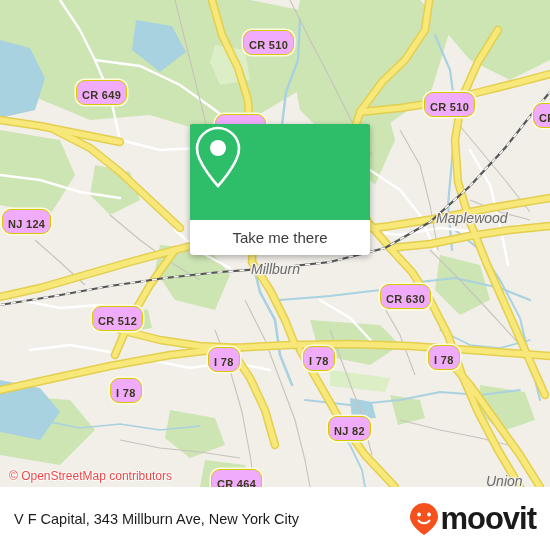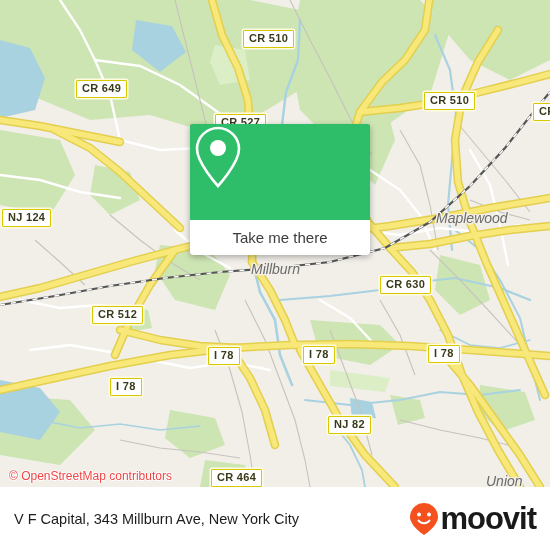--- a/index.html
+++ b/index.html
@@ -10,27 +10,27 @@
   }
   #app{position:relative;width:550px;height:550px;overflow:hidden;background:#fff;}
 
   
   .map{position:absolute;left:0;top:0;width:550px;height:487px;overflow:hidden;background:#f2efe9;}
   .map svg{position:absolute;left:0;top:0;}
 
   
   .shield{
     position:absolute;
-    background:#ffffff;
+    background:#f0abfc;
     border:1.5px solid #d8c800;
-    border-radius:1px;
+    border-radius:9px;
     color:#3a3a1a;
     font-size:11px;font-weight:bold;
     letter-spacing:.3px;
-    padding:1px 5px 2px 5px;
+    padding:8px 5px 2px 5px;
     line-height:13px;
     white-space:nowrap;
     box-shadow:0 0 0 1.5px #fffbe0;
   }
 
   
   .place{
     position:absolute;
     color:#6b6b6b;
     font-size:13px;
@@ -218,21 +218,21 @@
         <path d="M0,305 L55,296 L110,286 L165,278 L220,272 L275,268 L330,262 L385,248 L430,222 L470,186 L505,148 L535,110 L550,92"></path>
       </g>
     </svg>
 
     <div class="shield" style="left:243px;top:30px">CR 510</div>
     <div class="shield" style="left:76px;top:80px">CR 649</div>
     <div class="shield" style="left:424px;top:92px">CR 510</div>
     <div class="shield" style="left:533px;top:103px">CR</div>
     <div class="shield" style="left:215px;top:114px">CR 527</div>
     <div class="shield" style="left:2px;top:209px">NJ 124</div>
-    <div class="shield" style="left:380px;top:276px">CR 630</div>
+    <div class="shield" style="left:380px;top:284px">CR 630</div>
     <div class="shield" style="left:92px;top:306px">CR 512</div>
     <div class="shield" style="left:208px;top:347px">I 78</div>
     <div class="shield" style="left:303px;top:346px">I 78</div>
     <div class="shield" style="left:428px;top:345px">I 78</div>
     <div class="shield" style="left:110px;top:378px">I 78</div>
     <div class="shield" style="left:328px;top:416px">NJ 82</div>
     <div class="shield" style="left:211px;top:469px">CR 464</div>
 
     <div class="place big" style="left:436px;top:210px">Maplewood</div>
     <div class="place big" style="left:251px;top:261px">Millburn</div>

